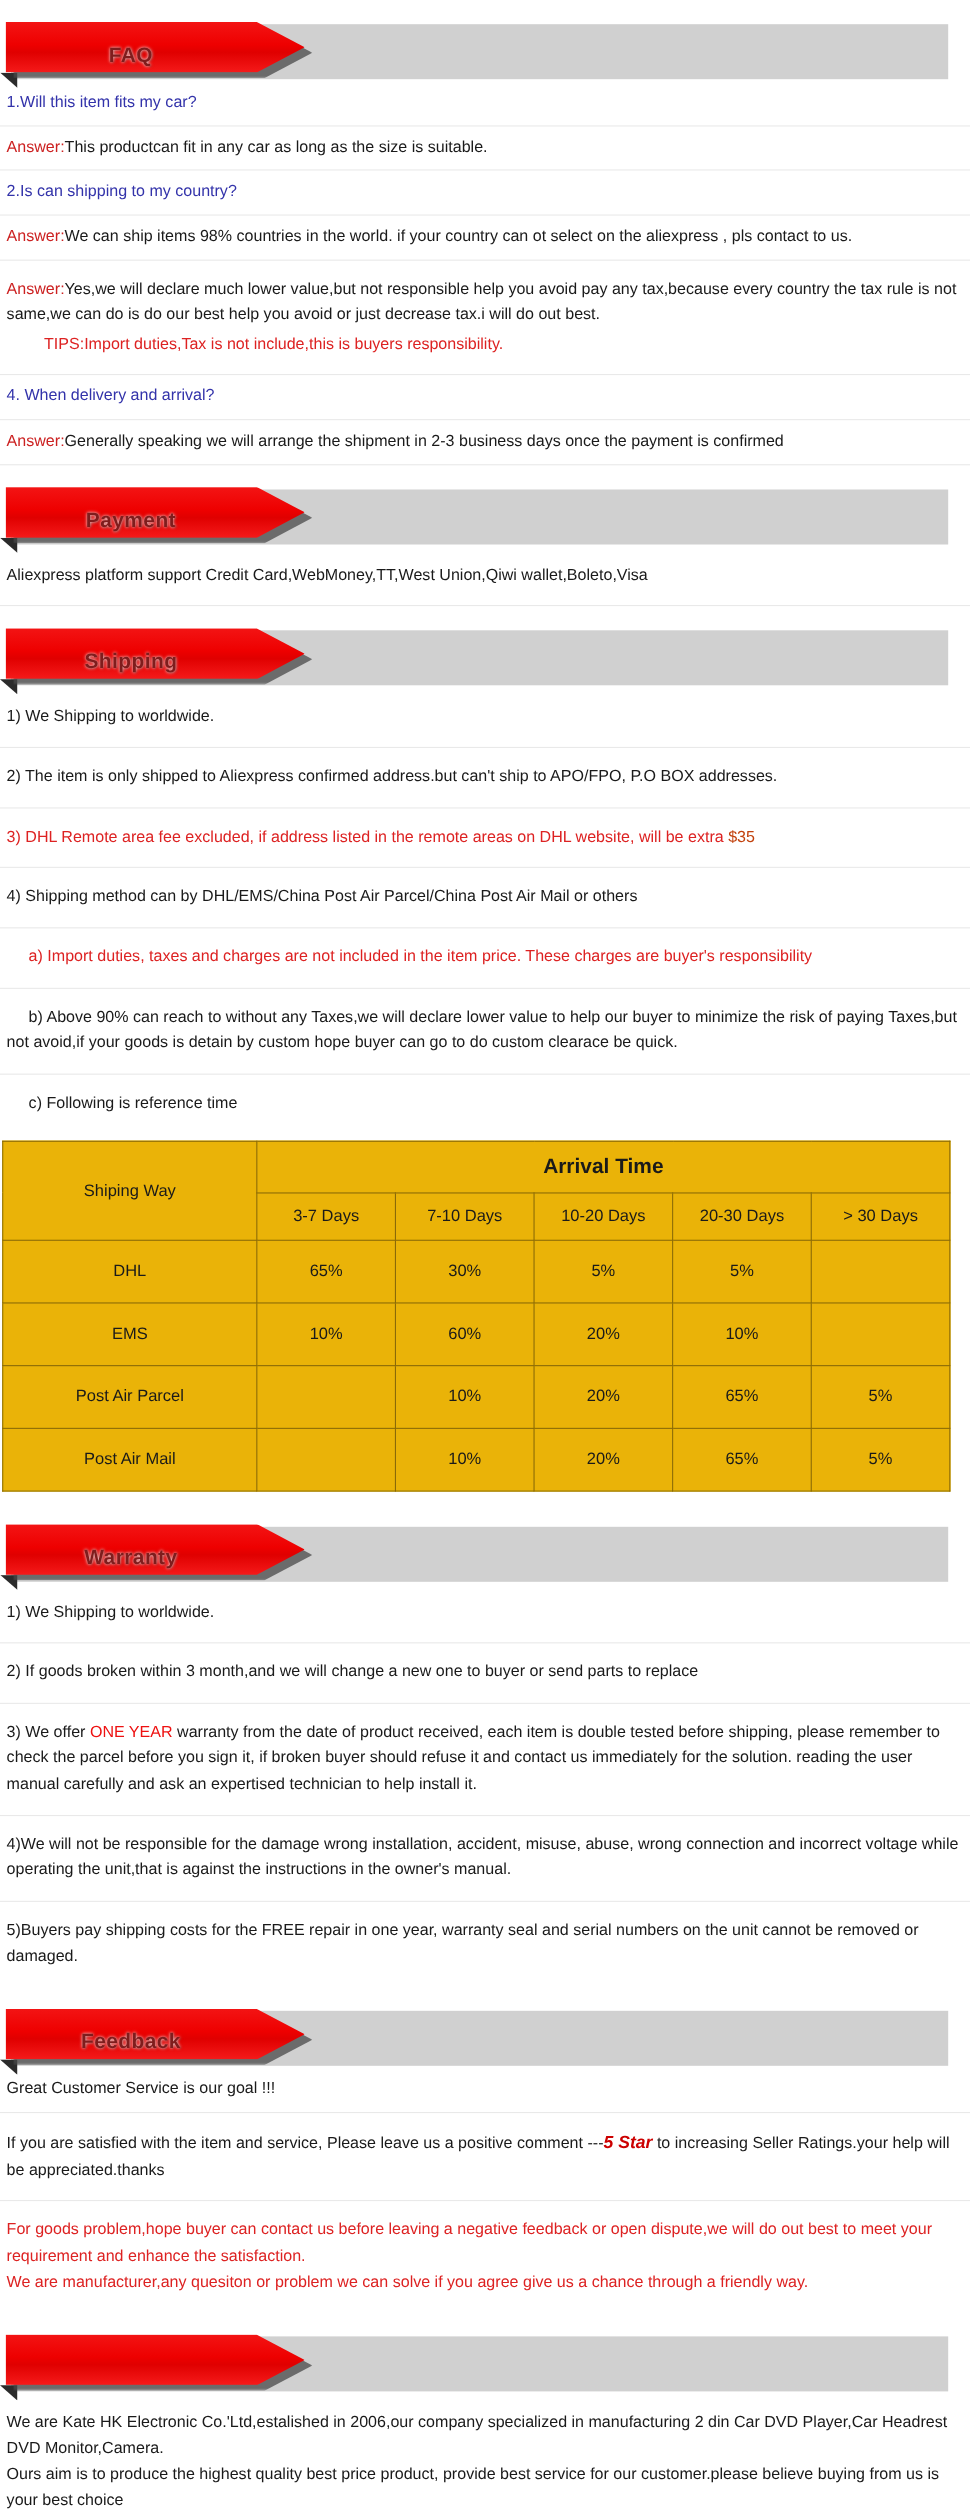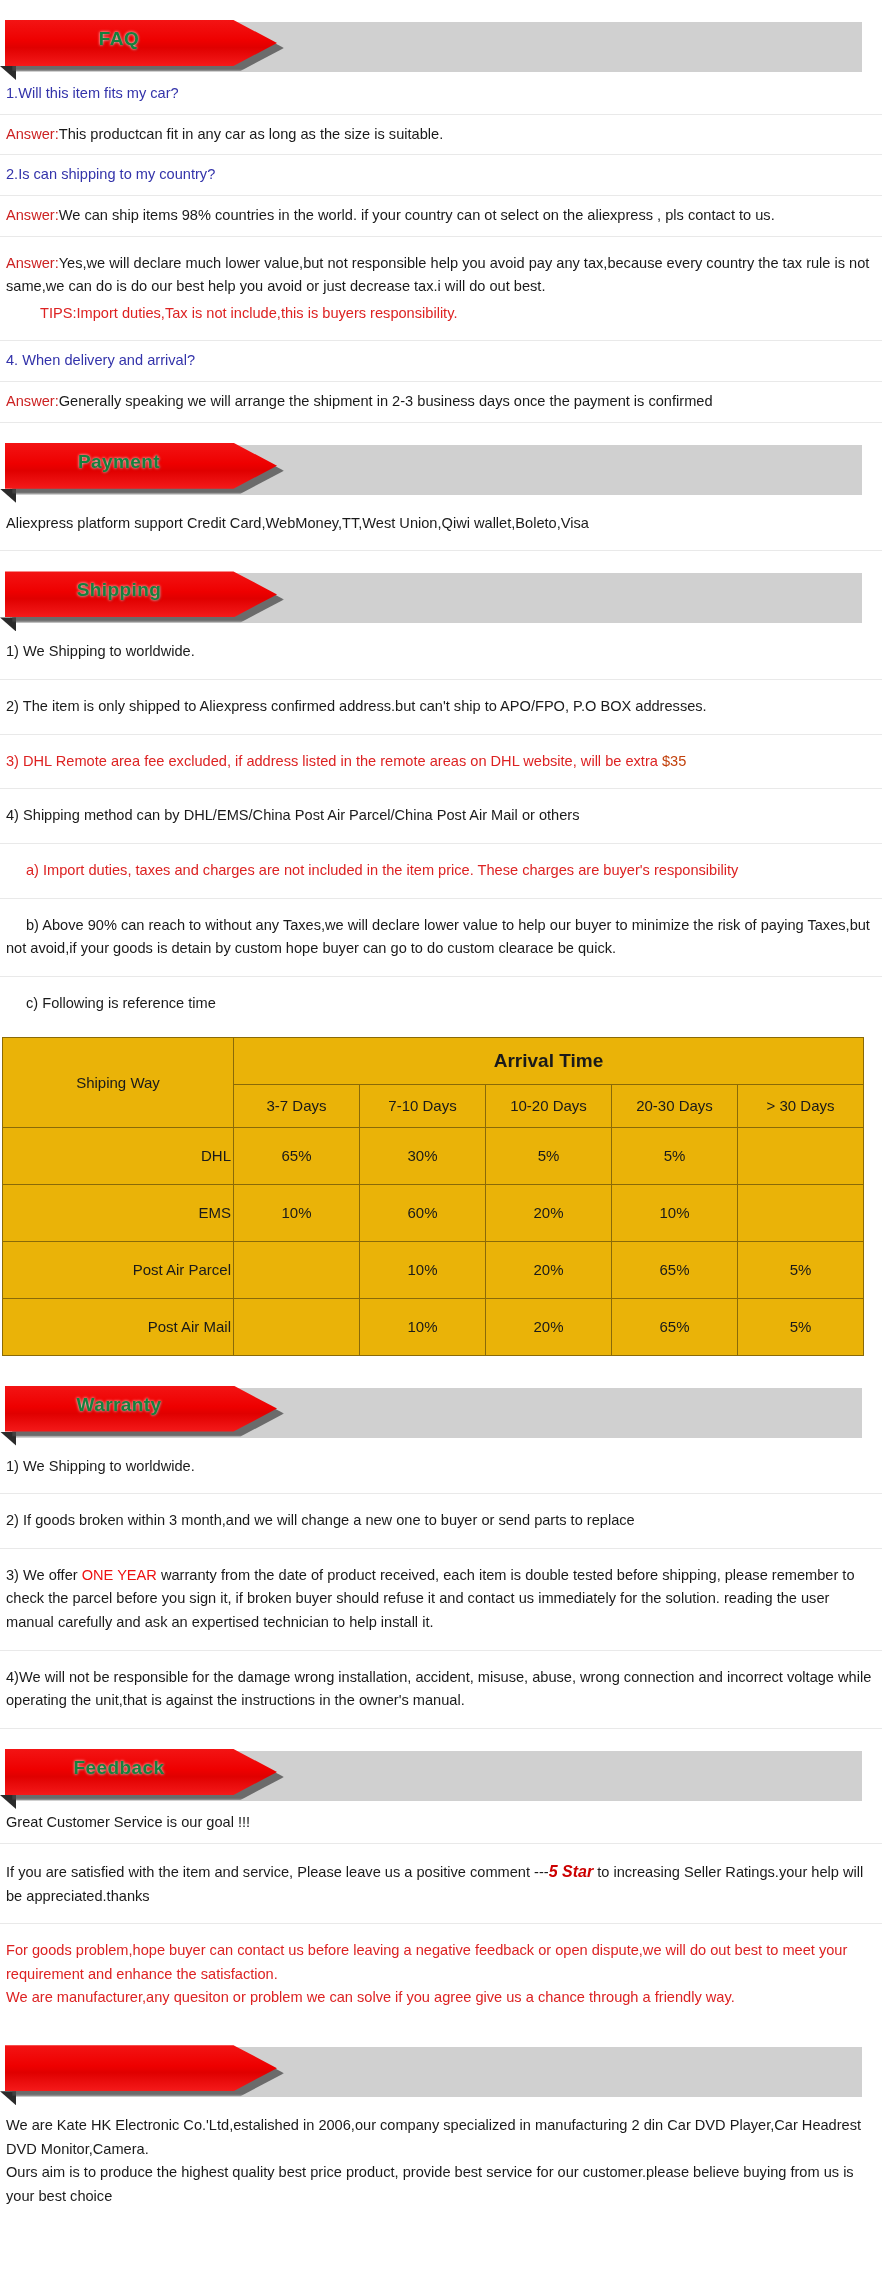--- a/index.html
+++ b/index.html
@@ -61,27 +61,27 @@
     left: 5px;
     top: 4px;
     width: 272px;
     height: 46px;
     background: linear-gradient(to bottom, #f31414 0%, #ee0000 45%, #e00000 60%, #f51a1a 100%);
     clip-path: polygon(0 0, 84% 0, 100% 50%, 84% 100%, 0 100%);
   }
   .banner .banner-label {
     position: absolute;
     left: 5px;
-    top: 0;
+    top: 12px;
     width: 228px;
     height: 46px;
     display: flex;
     align-items: center;
     justify-content: center;
-    color: #15803d;
+    color: #7f1d1d;
     font-size: 19px;
     font-weight: bold;
     letter-spacing: 0.4px;
     text-shadow: 0 0 3px #ffffff, 1px 1px 2px rgba(120,0,0,0.55);
     white-space: nowrap;
   }
 
   
   .row {
     border-bottom: 1px solid #e9e9e9;
@@ -133,21 +133,21 @@
     width: 226px;
     font-size: 15px;
   }
   table.arrival .hdr-arrival {
     font-size: 19px;
     font-weight: bold;
     height: 38px;
   }
   table.arrival .sub-hdr td { font-size: 15px; height: 34px; }
   table.arrival .body-row td { height: 48px; font-size: 15px; }
-  table.arrival .way-cell { font-size: 15px; text-align: right; }
+  table.arrival .way-cell { font-size: 15px; }
 </style>
 </head>
 <body>
 
 <div class="page">
 
   <div class="banner">
     <div class="grey-bar"></div>
     <div class="grey-bar-shadow"></div>
     <div class="arrow-shadow"></div>
@@ -287,20 +287,23 @@
   </div>
   <div class="row tall">
     <span>2) If goods broken within 3 month,and we will change a new one to buyer or send parts to replace</span>
   </div>
   <div class="row tall">
     <span>3) We offer </span><span class="oneyear">ONE YEAR</span><span> warranty from the date of product received, each item is double tested before shipping, please remember to check the parcel before you sign it, if broken buyer should refuse it and contact us immediately for the solution. reading the user manual carefully and ask an expertised technician to help install it.</span>
   </div>
   <div class="row tall">
     <span>4)We will not be responsible for the damage wrong installation, accident, misuse, abuse, wrong connection and incorrect voltage while operating the unit,that is against the instructions in the owner's manual.</span>
   </div>
+  <div class="row noline tall">
+    <span>5)Buyers pay shipping costs for the FREE repair in one year, warranty seal and serial numbers on the unit cannot be removed or damaged.</span>
+  </div>
 
   <div class="banner">
     <div class="grey-bar"></div>
     <div class="grey-bar-shadow"></div>
     <div class="arrow-shadow"></div>
     <div class="arrow"></div>
     <div class="banner-label">Feedback</div>
   </div>
 
   <div class="row tight">

